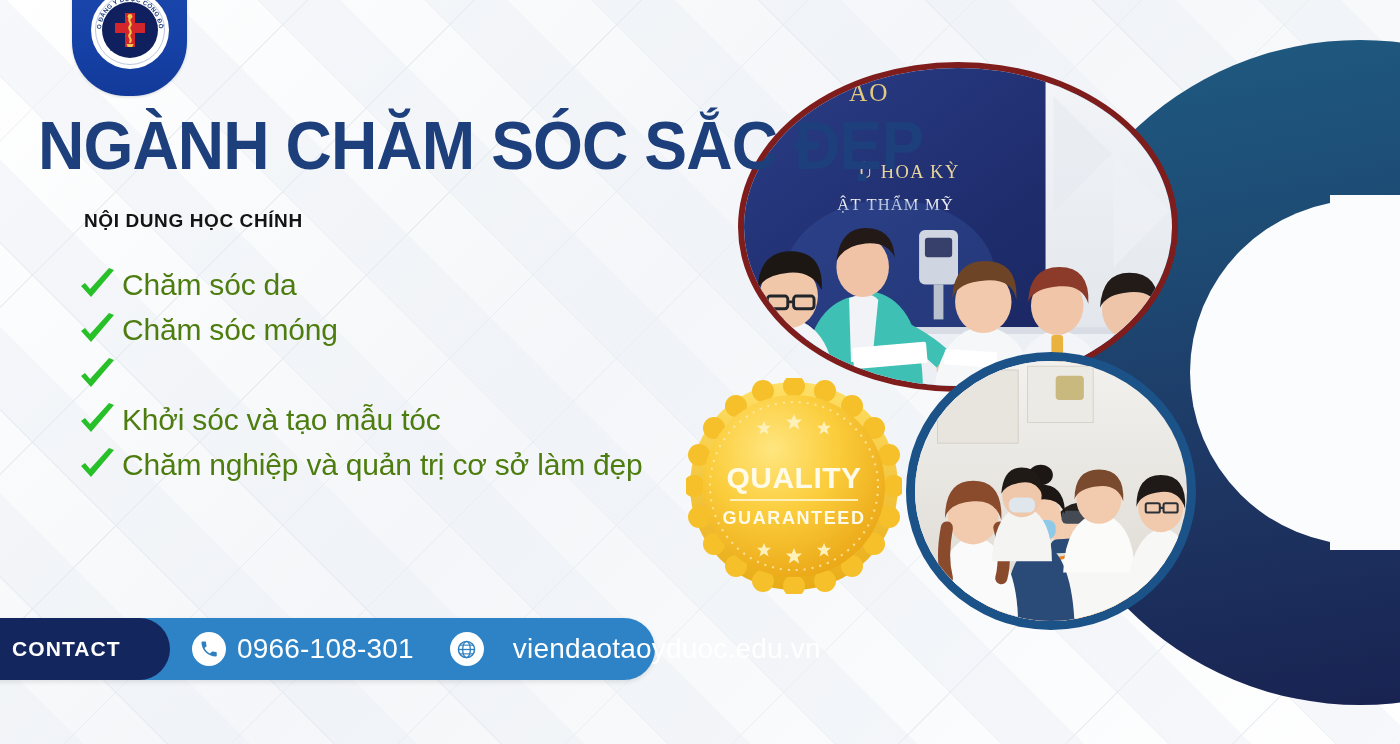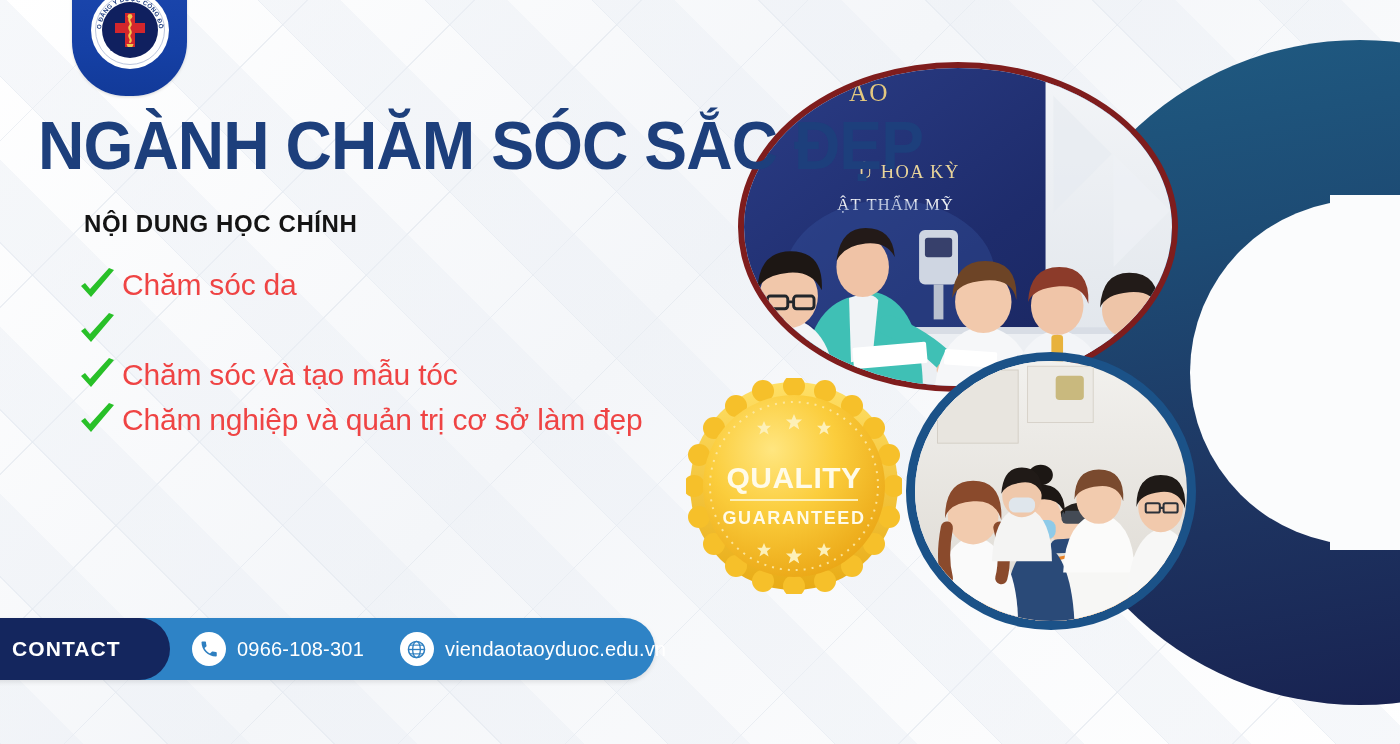--- a/index.html
+++ b/index.html
@@ -112,21 +112,21 @@
     font-weight:bold;
     color:#1d3f7c;
     letter-spacing:-1px;
     transform:scaleX(.93);
     transform-origin:left center;
     white-space:nowrap;
   }
   .subtitle{
     position:absolute;left:84px;top:210px;
     z-index:6;
-    font-size:24px;font-weight:bold;color:#141414;
+    font-size:19px;font-weight:bold;color:#141414;
     letter-spacing:.6px;
   }
 
   
   .checklist{
     position:absolute;left:78px;top:262px;
     z-index:6;
     list-style:none;margin:0;padding:0;
     width:640px;
   }
@@ -135,21 +135,21 @@
     height:45px;
   }
   .check-icon{
     flex:0 0 auto;
     width:40px;height:38px;
     margin-right:4px;
     display:block;
   }
   .item-label{
     font-size:30px;
-    color:#ef4444;
+    color:#4d7c0f;
     line-height:1;
     letter-spacing:-.2px;
     white-space:nowrap;
   }
 
   
   .contact-bar{
     position:absolute;left:-30px;top:618px;
     height:62px;width:685px;
     border-radius:0 34px 34px 0;
@@ -167,28 +167,28 @@
     padding-left:42px;
     box-sizing:border-box;
     font-size:21px;font-weight:bold;letter-spacing:1.1px;
     flex:0 0 auto;
   }
   .contact-entry{
     display:flex;align-items:center;
     margin-left:22px;
     color:#ffffff;
   }
-  .contact-entry.web{margin-left:36px;}
+  .contact-entry.web{margin-left:36px;gap:18px;}
   .cicon{
     width:34px;height:34px;border-radius:50%;
     background:#ffffff;
     display:flex;align-items:center;justify-content:center;
     margin-right:11px;flex:0 0 auto;
   }
-  .ctext{font-size:20px;letter-spacing:.2px;white-space:nowrap;}
+  .ctext{font-size:28px;letter-spacing:.2px;white-space:nowrap;}
 
   
   .photo{
     position:absolute;border-radius:50%;overflow:hidden;
     z-index:4;
   }
   .photo-top{
     left:738px;top:62px;width:440px;height:330px;
     border:6px solid #7f1d1d;
     box-sizing:border-box;
@@ -266,26 +266,32 @@
     <li>
       <svg class="check-icon" viewBox="0 0 40 38">
           <path d="M3 20 L13 31 L36 4 L31 2 L12 23 L7 17 Z" fill="#28c028"></path>
         </svg>
       <span class="item-label">Chăm sóc da</span>
     </li>
     <li>
       <svg class="check-icon" viewBox="0 0 40 38">
           <path d="M3 20 L13 31 L36 4 L31 2 L12 23 L7 17 Z" fill="#28c028"></path>
         </svg>
+      <span class="item-label">Chăm sóc móng</span>
     </li>
     <li>
       <svg class="check-icon" viewBox="0 0 40 38">
           <path d="M3 20 L13 31 L36 4 L31 2 L12 23 L7 17 Z" fill="#28c028"></path>
         </svg>
-      <span class="item-label">Chăm sóc và tạo mẫu tóc</span>
+    </li>
+    <li>
+      <svg class="check-icon" viewBox="0 0 40 38">
+          <path d="M3 20 L13 31 L36 4 L31 2 L12 23 L7 17 Z" fill="#28c028"></path>
+        </svg>
+      <span class="item-label">Khởi sóc và tạo mẫu tóc</span>
     </li>
     <li>
       <svg class="check-icon" viewBox="0 0 40 38">
           <path d="M3 20 L13 31 L36 4 L31 2 L12 23 L7 17 Z" fill="#28c028"></path>
         </svg>
       <span class="item-label">Chăm nghiệp và quản trị cơ sở làm đẹp</span>
     </li>
   </ul>
 
   <div class="photo photo-top">

